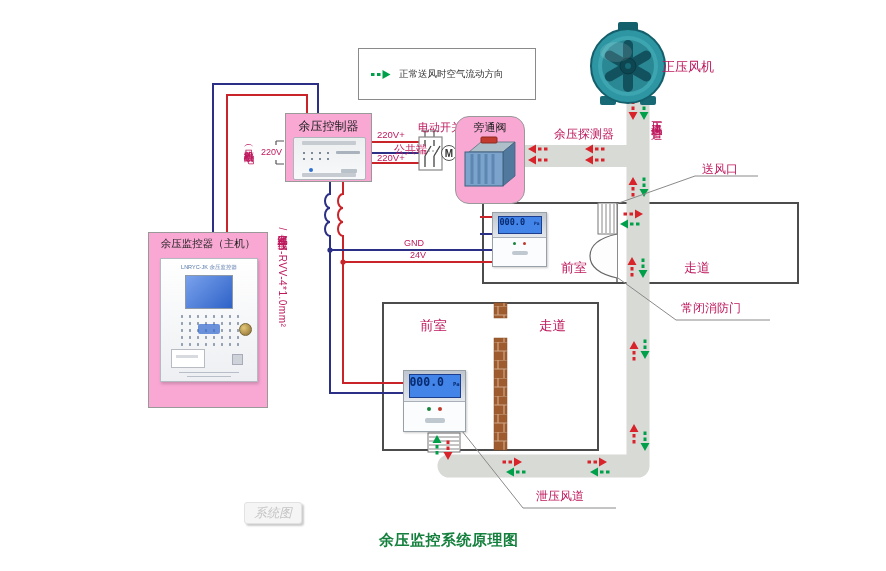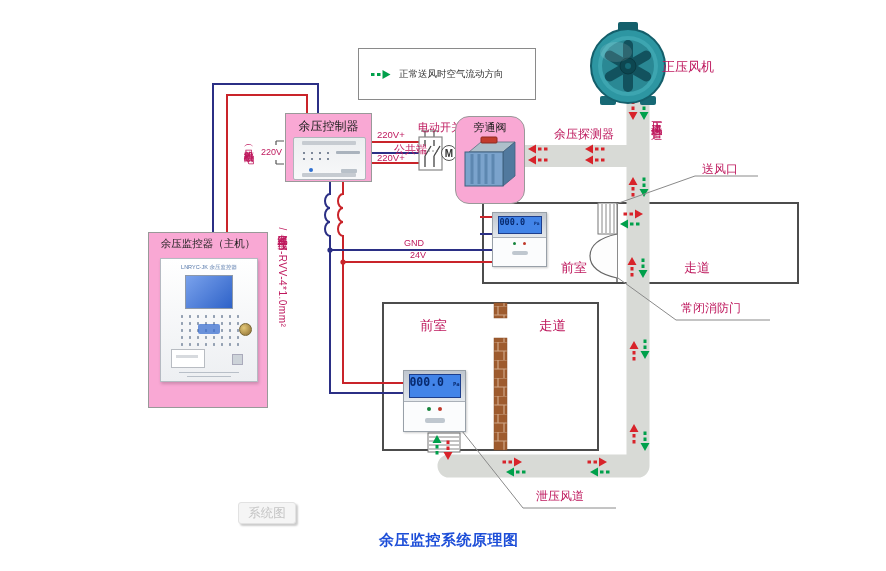--- a/index.html
+++ b/index.html
@@ -59,21 +59,21 @@
   .lcd{display:flex;align-items:baseline;justify-content:center;gap:9px;background:#4284e8;border:1px solid #1d3e8c;
        color:#082a6e;font-family:"DejaVu Sans Mono",monospace;font-weight:bold;}
   .det-leds{display:flex;justify-content:center;gap:7px;}
   .led{border-radius:50%;}
   .det-logo{background:#bfc7cf;border-radius:2px;margin:0 auto;}
 
   
   .badge{position:absolute;background:#f5f5f5;border:1px solid #e2e2e2;border-radius:3px;
          box-shadow:2px 2px 2px #ccc;display:flex;align-items:center;justify-content:center;
          font-size:12.5px;color:#c4c4c4;}
-  .main-title{position:absolute;font-size:15px;font-weight:bold;color:#1d4ed8;letter-spacing:0.5px;}
+  .main-title{position:absolute;font-size:15px;font-weight:bold;color:#15803d;letter-spacing:0.5px;}
 </style>
 </head>
 <body>
 
 <div id="app">
 
   <svg id="geom" width="886" height="571" viewBox="0 0 886 571">
     <defs>
       <g id="fr">
           <polygon points="0,0 -8,-4.5 -8,4.5" fill="currentColor"></polygon>
@@ -308,16 +308,16 @@
           <span style="font-size:5.5px;">Pa</span>
       </div>
     </div>
     <div class="det-leds" style="margin-top:5px;">
       <span class="led" style="width:4px;height:4px;background:#15843c;"></span>
       <span class="led" style="width:4px;height:4px;background:#c0392b;"></span>
     </div>
     <div class="det-logo" style="width:20px;height:5px;margin-top:7px;"></div>
   </div>
 
-  <div class="badge" style="left:238px;top:502px;width:56px;height:20px;">系统图</div>
+  <div class="badge" style="left:244px;top:502px;width:56px;height:20px;font-style:italic;">系统图</div>
   <div class="main-title" style="left:379px;top:531px;">余压监控系统原理图</div>
 
 </div>
 
 </body></html>

